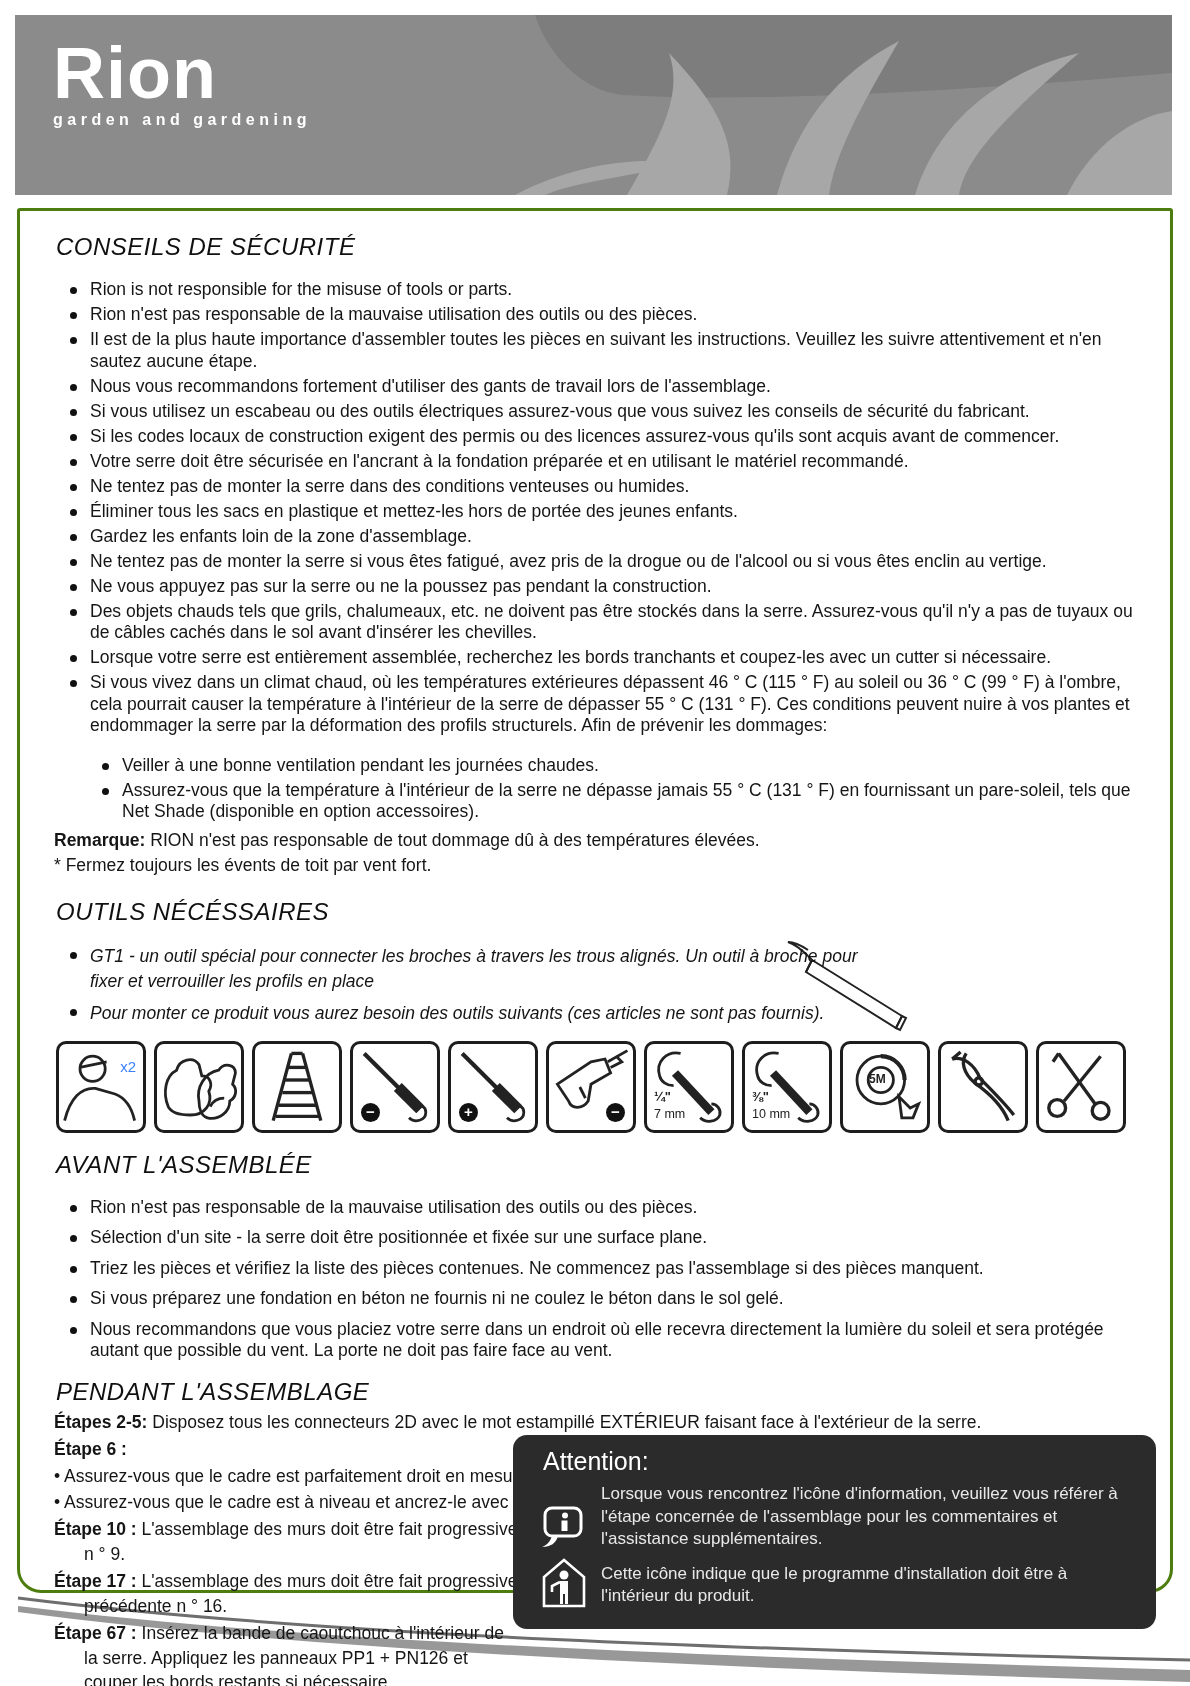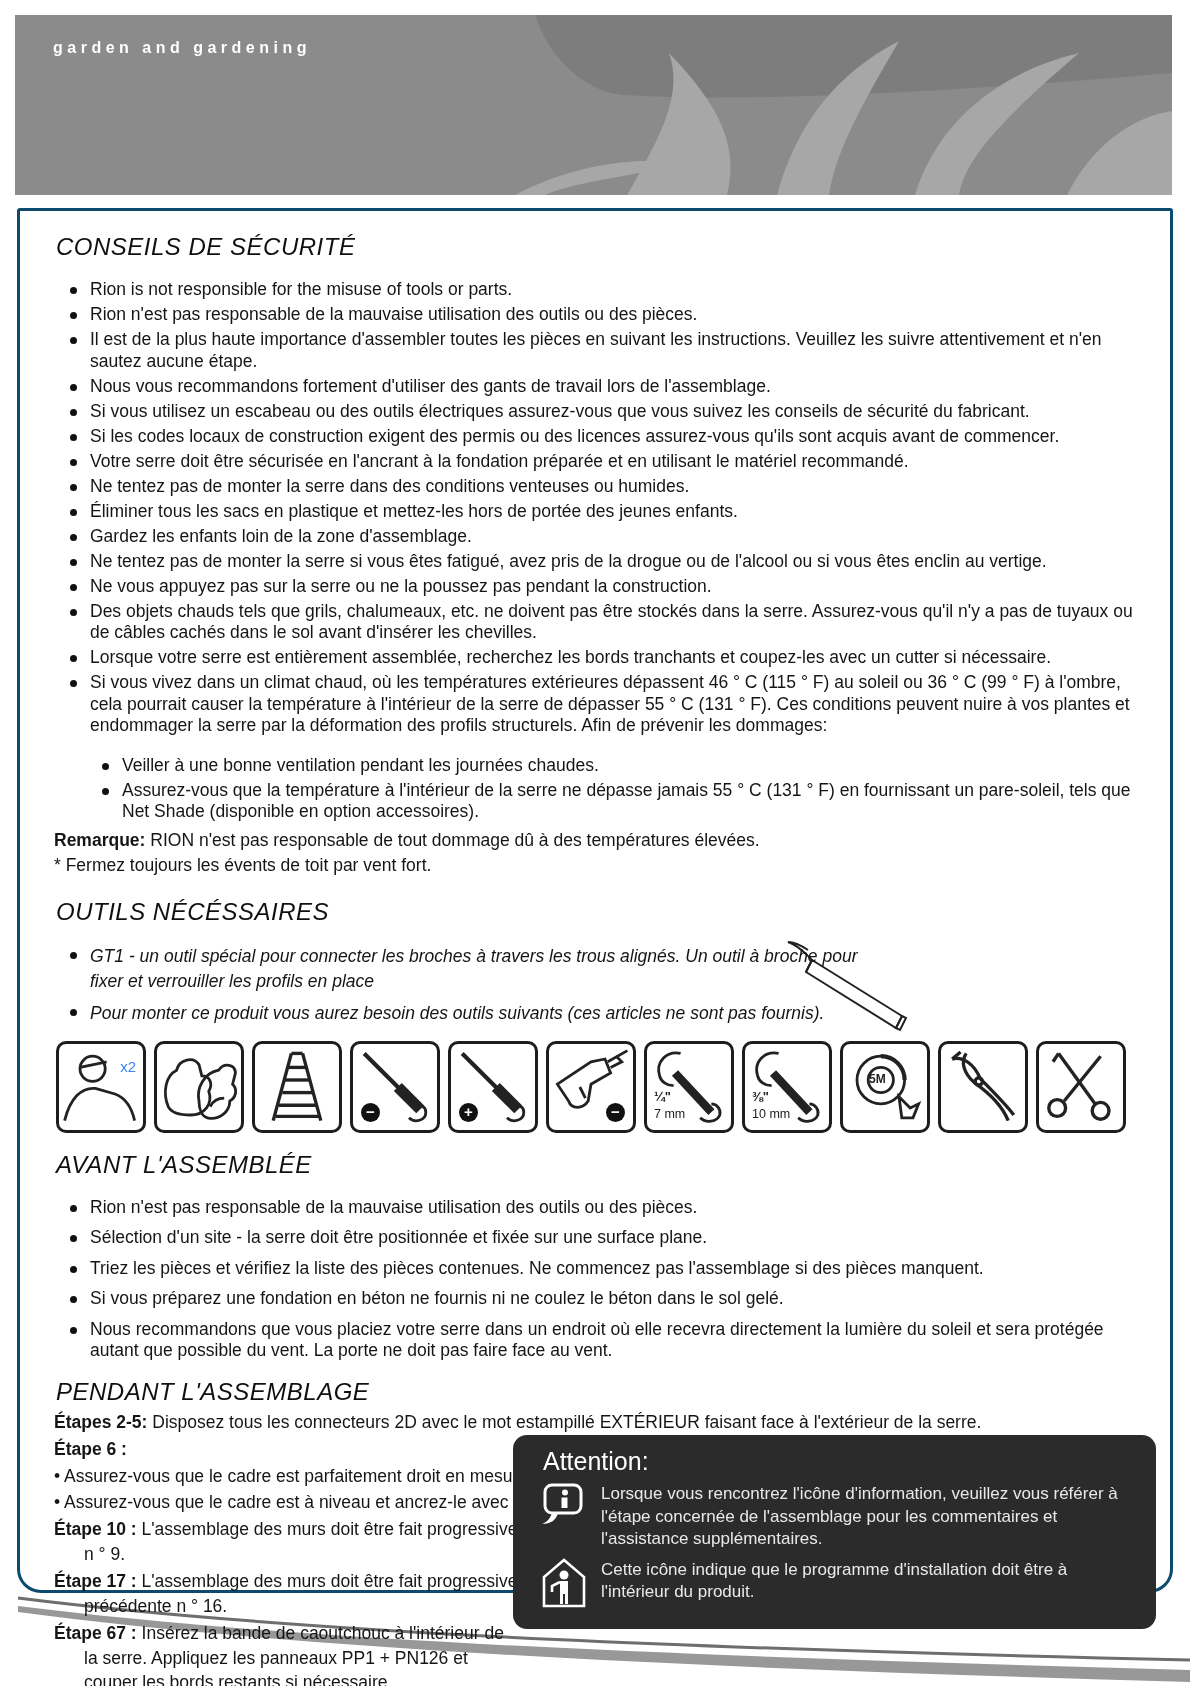--- a/index.html
+++ b/index.html
@@ -9,21 +9,21 @@
   
   .banner{position:absolute;left:15px;top:15px;width:1157px;height:180px;
           background:#8b8b8b;overflow:hidden;}
   .banner svg{position:absolute;left:0;top:0;}
   .logo-block{position:absolute;left:38px;top:22px;z-index:2;}
   .logo{color:#fff;font-size:72px;font-weight:bold;letter-spacing:1px;line-height:1;}
   .tagline{color:#fff;font-size:16px;font-weight:bold;letter-spacing:4.5px;margin-top:2px;}
 
   
   .frame{position:absolute;left:17px;top:208px;width:1156px;height:1385px;
-         border:3px solid #0c4a6e;border-radius:3px 3px 24px 24px;
+         border:3px solid #4d7c0f;border-radius:3px 3px 24px 24px;
          box-sizing:border-box;padding:12px 18px 0 34px;background:transparent;z-index:2;}
 
   h2.sec{font-style:italic;font-weight:normal;font-size:24px;margin:10px 0 4px 2px;
          letter-spacing:.5px;color:#101010;}
   ul.blist{list-style:none;margin:18px 0 0 0;padding:0 0 0 14px;}
   ul.blist li{position:relative;font-size:17.5px;line-height:1.23;margin:3.5px 0;
               padding-left:22px;}
   ul.blist li::before{content:"";position:absolute;left:2px;top:8px;width:7px;height:7px;
               border-radius:50%;background:#111;}
   ul.sub{padding-left:46px;}
@@ -52,41 +52,42 @@
   
   .steps p{font-size:17.5px;line-height:1.42;margin:2px 0;padding-left:30px;text-indent:-30px;}
   .steps p b{font-weight:bold;}
   .step67{width:430px;}
 
   
   .attention{position:absolute;left:513px;top:1435px;width:643px;height:194px;
              background:#2b2b2b;border-radius:14px;z-index:6;color:#e9e9e9;
              box-sizing:border-box;padding:10px 20px 0 28px;}
   .att-title{font-size:25px;color:#ffffff;margin:2px 0 6px 2px;}
-  .att-item{display:flex;gap:14px;align-items:flex-start;margin-bottom:7px;}
+  .att-item{display:flex;gap:14px;align-items:flex-end;margin-bottom:7px;}
   .att-icon{flex:0 0 46px;}
   .att-text{font-size:17px;line-height:1.33;padding-top:1px;}
 
   
   .swoosh{position:absolute;left:0;top:1578px;z-index:1;}
 </style>
 </head>
 <body>
 
 <header class="banner">
   <svg width="1157" height="180" viewBox="0 0 1157 180">
     <rect x="0" y="0" width="1157" height="180" fill="#8b8b8b"></rect>
     <path d="M520 0 L1157 0 L1157 58 C950 76 740 88 608 80 C566 76 532 38 520 0 Z" fill="#7d7d7d"></path>
     <path d="M500 180 C560 148 630 140 672 150 C600 162 552 170 530 180 Z" fill="#a7a7a7"></path>
     <path d="M612 180 C648 118 668 78 654 38 C706 92 724 132 712 180 Z" fill="#a7a7a7"></path>
     <path d="M762 180 C782 108 822 58 884 26 C842 98 820 140 814 180 Z" fill="#a7a7a7"></path>
     <path d="M900 180 C922 108 982 58 1064 38 C992 100 950 142 944 180 Z" fill="#a7a7a7"></path>
     <path d="M1052 180 C1076 132 1116 102 1157 96 L1157 180 Z" fill="#a7a7a7"></path>
   </svg>
   <div class="logo-block">
+    <div class="logo">Rion</div>
     <div class="tagline">garden and gardening</div>
   </div>
 </header>
 
 <main class="frame">
 
   <section>
     <h2 class="sec">CONSEILS DE SÉCURITÉ</h2>
     <ul class="blist">
       <li>Rion is not responsible for the misuse of tools or parts.</li>

